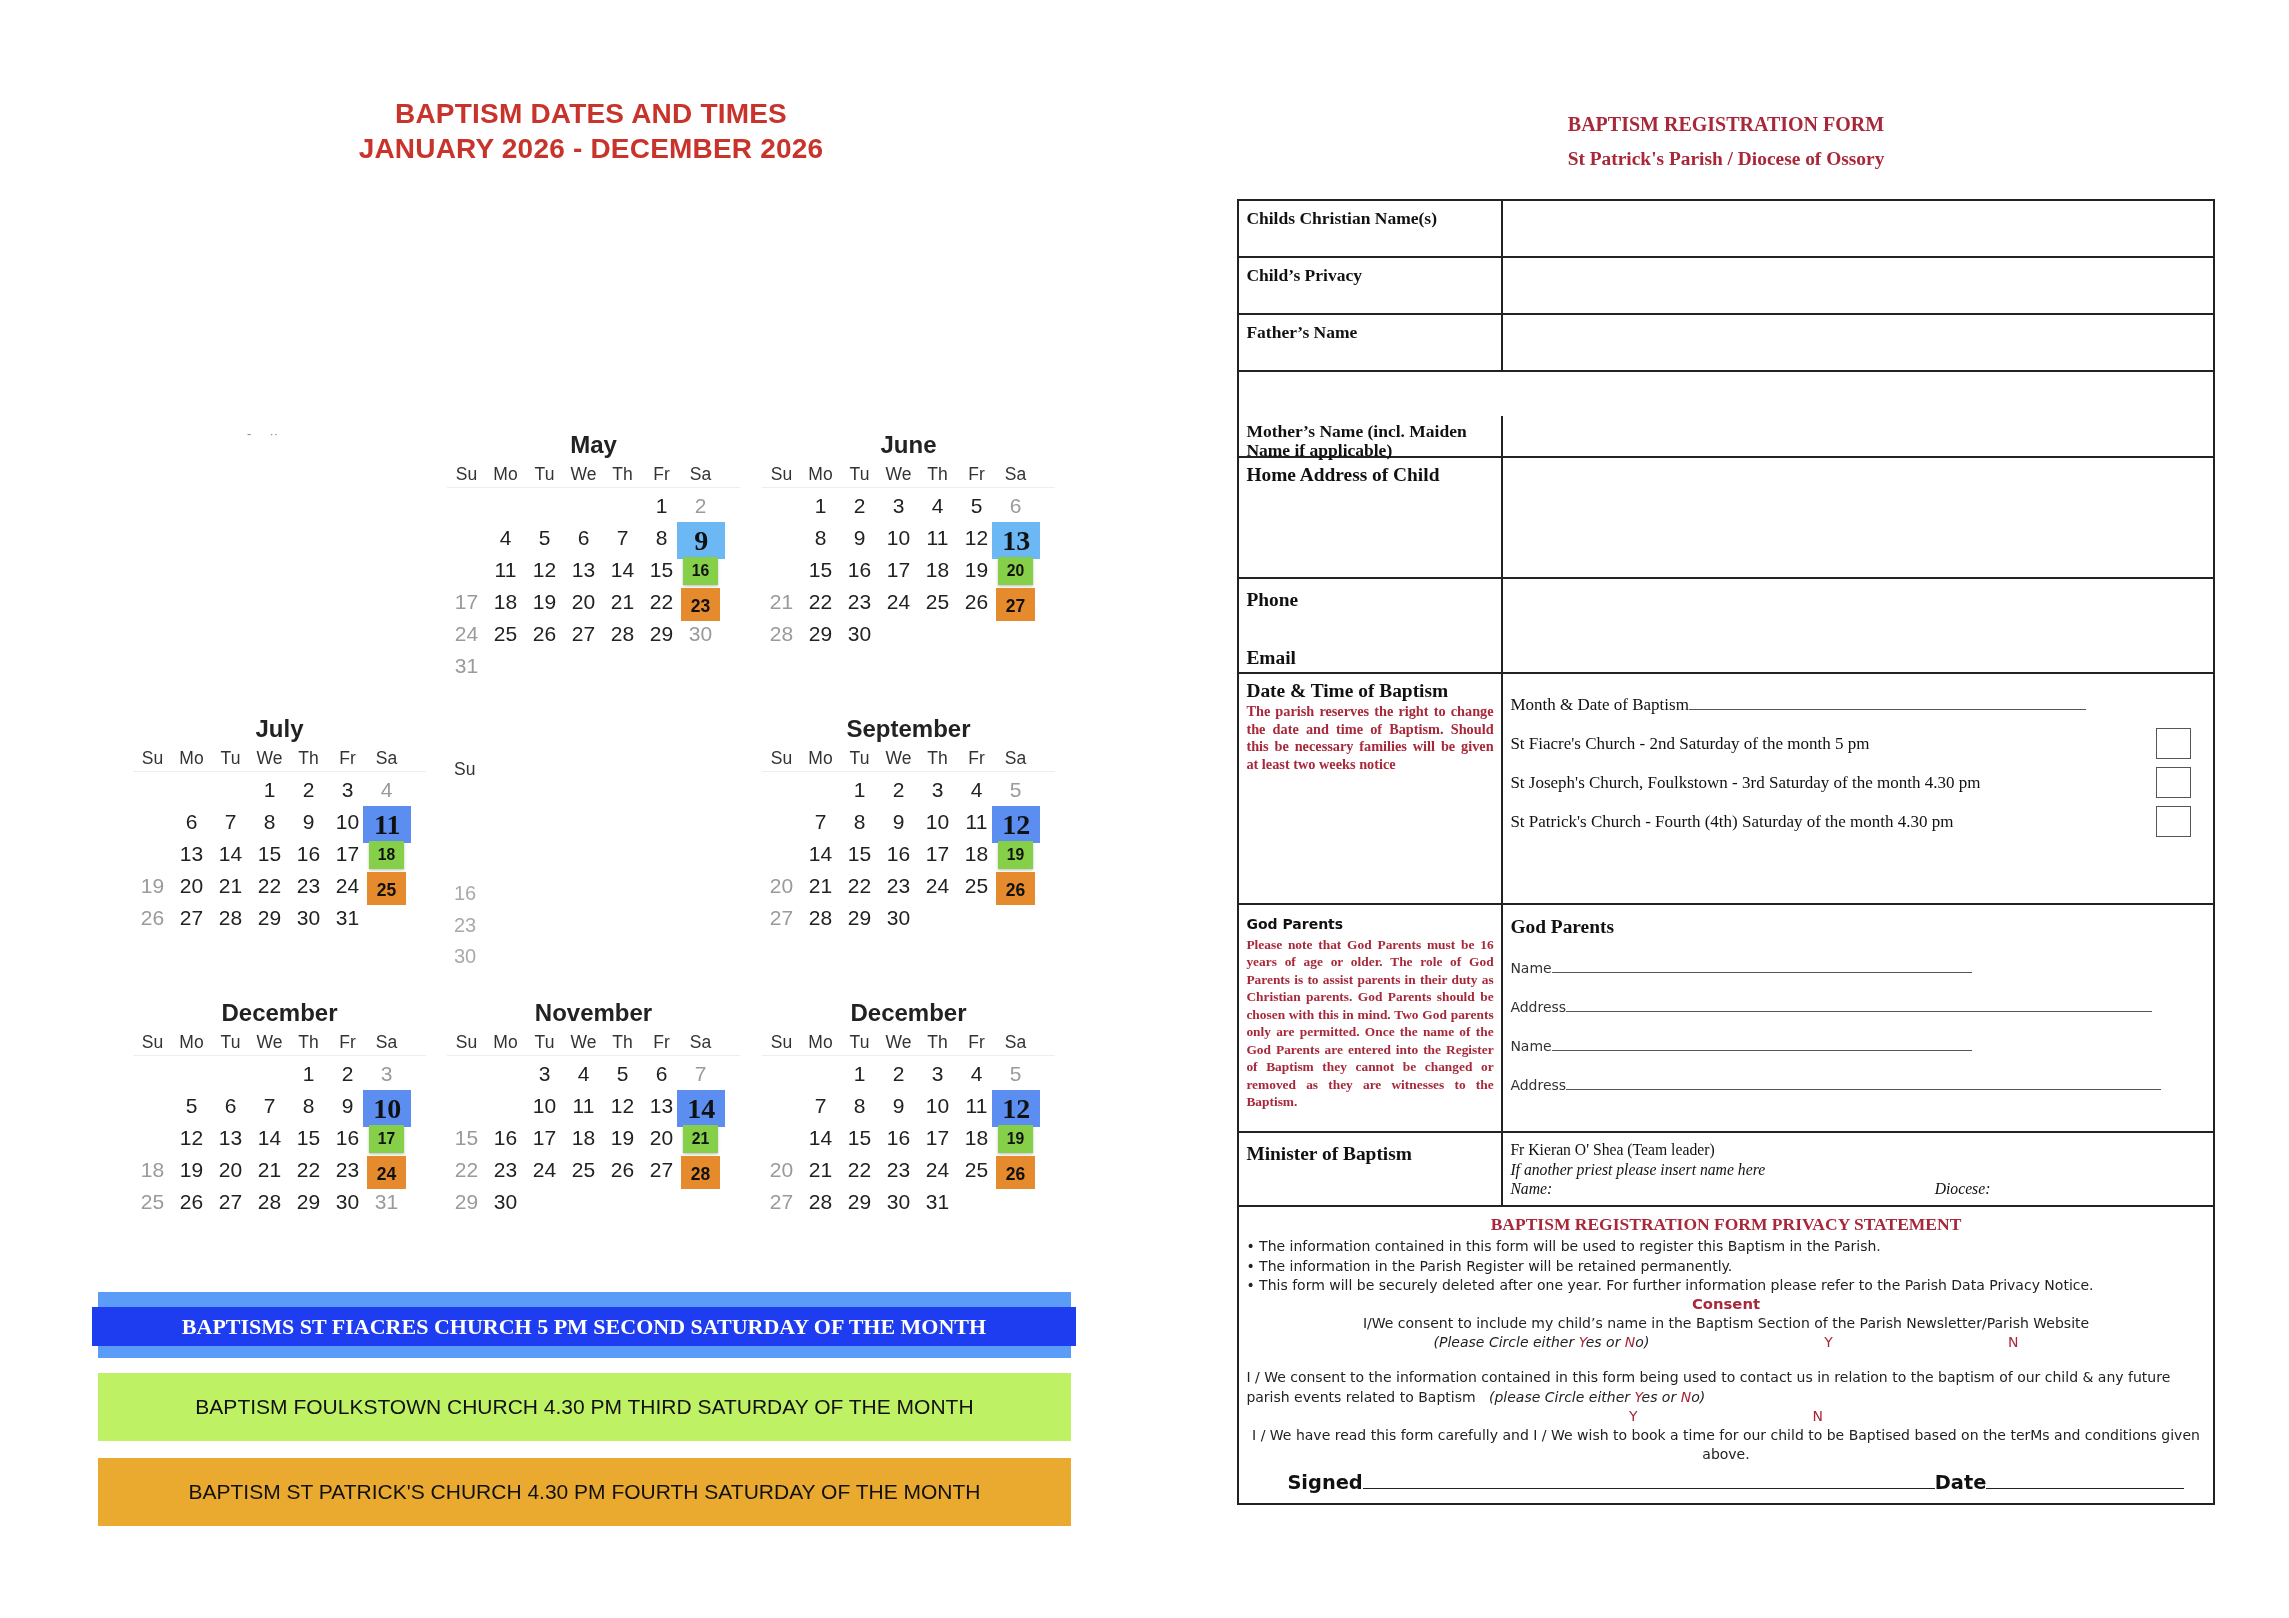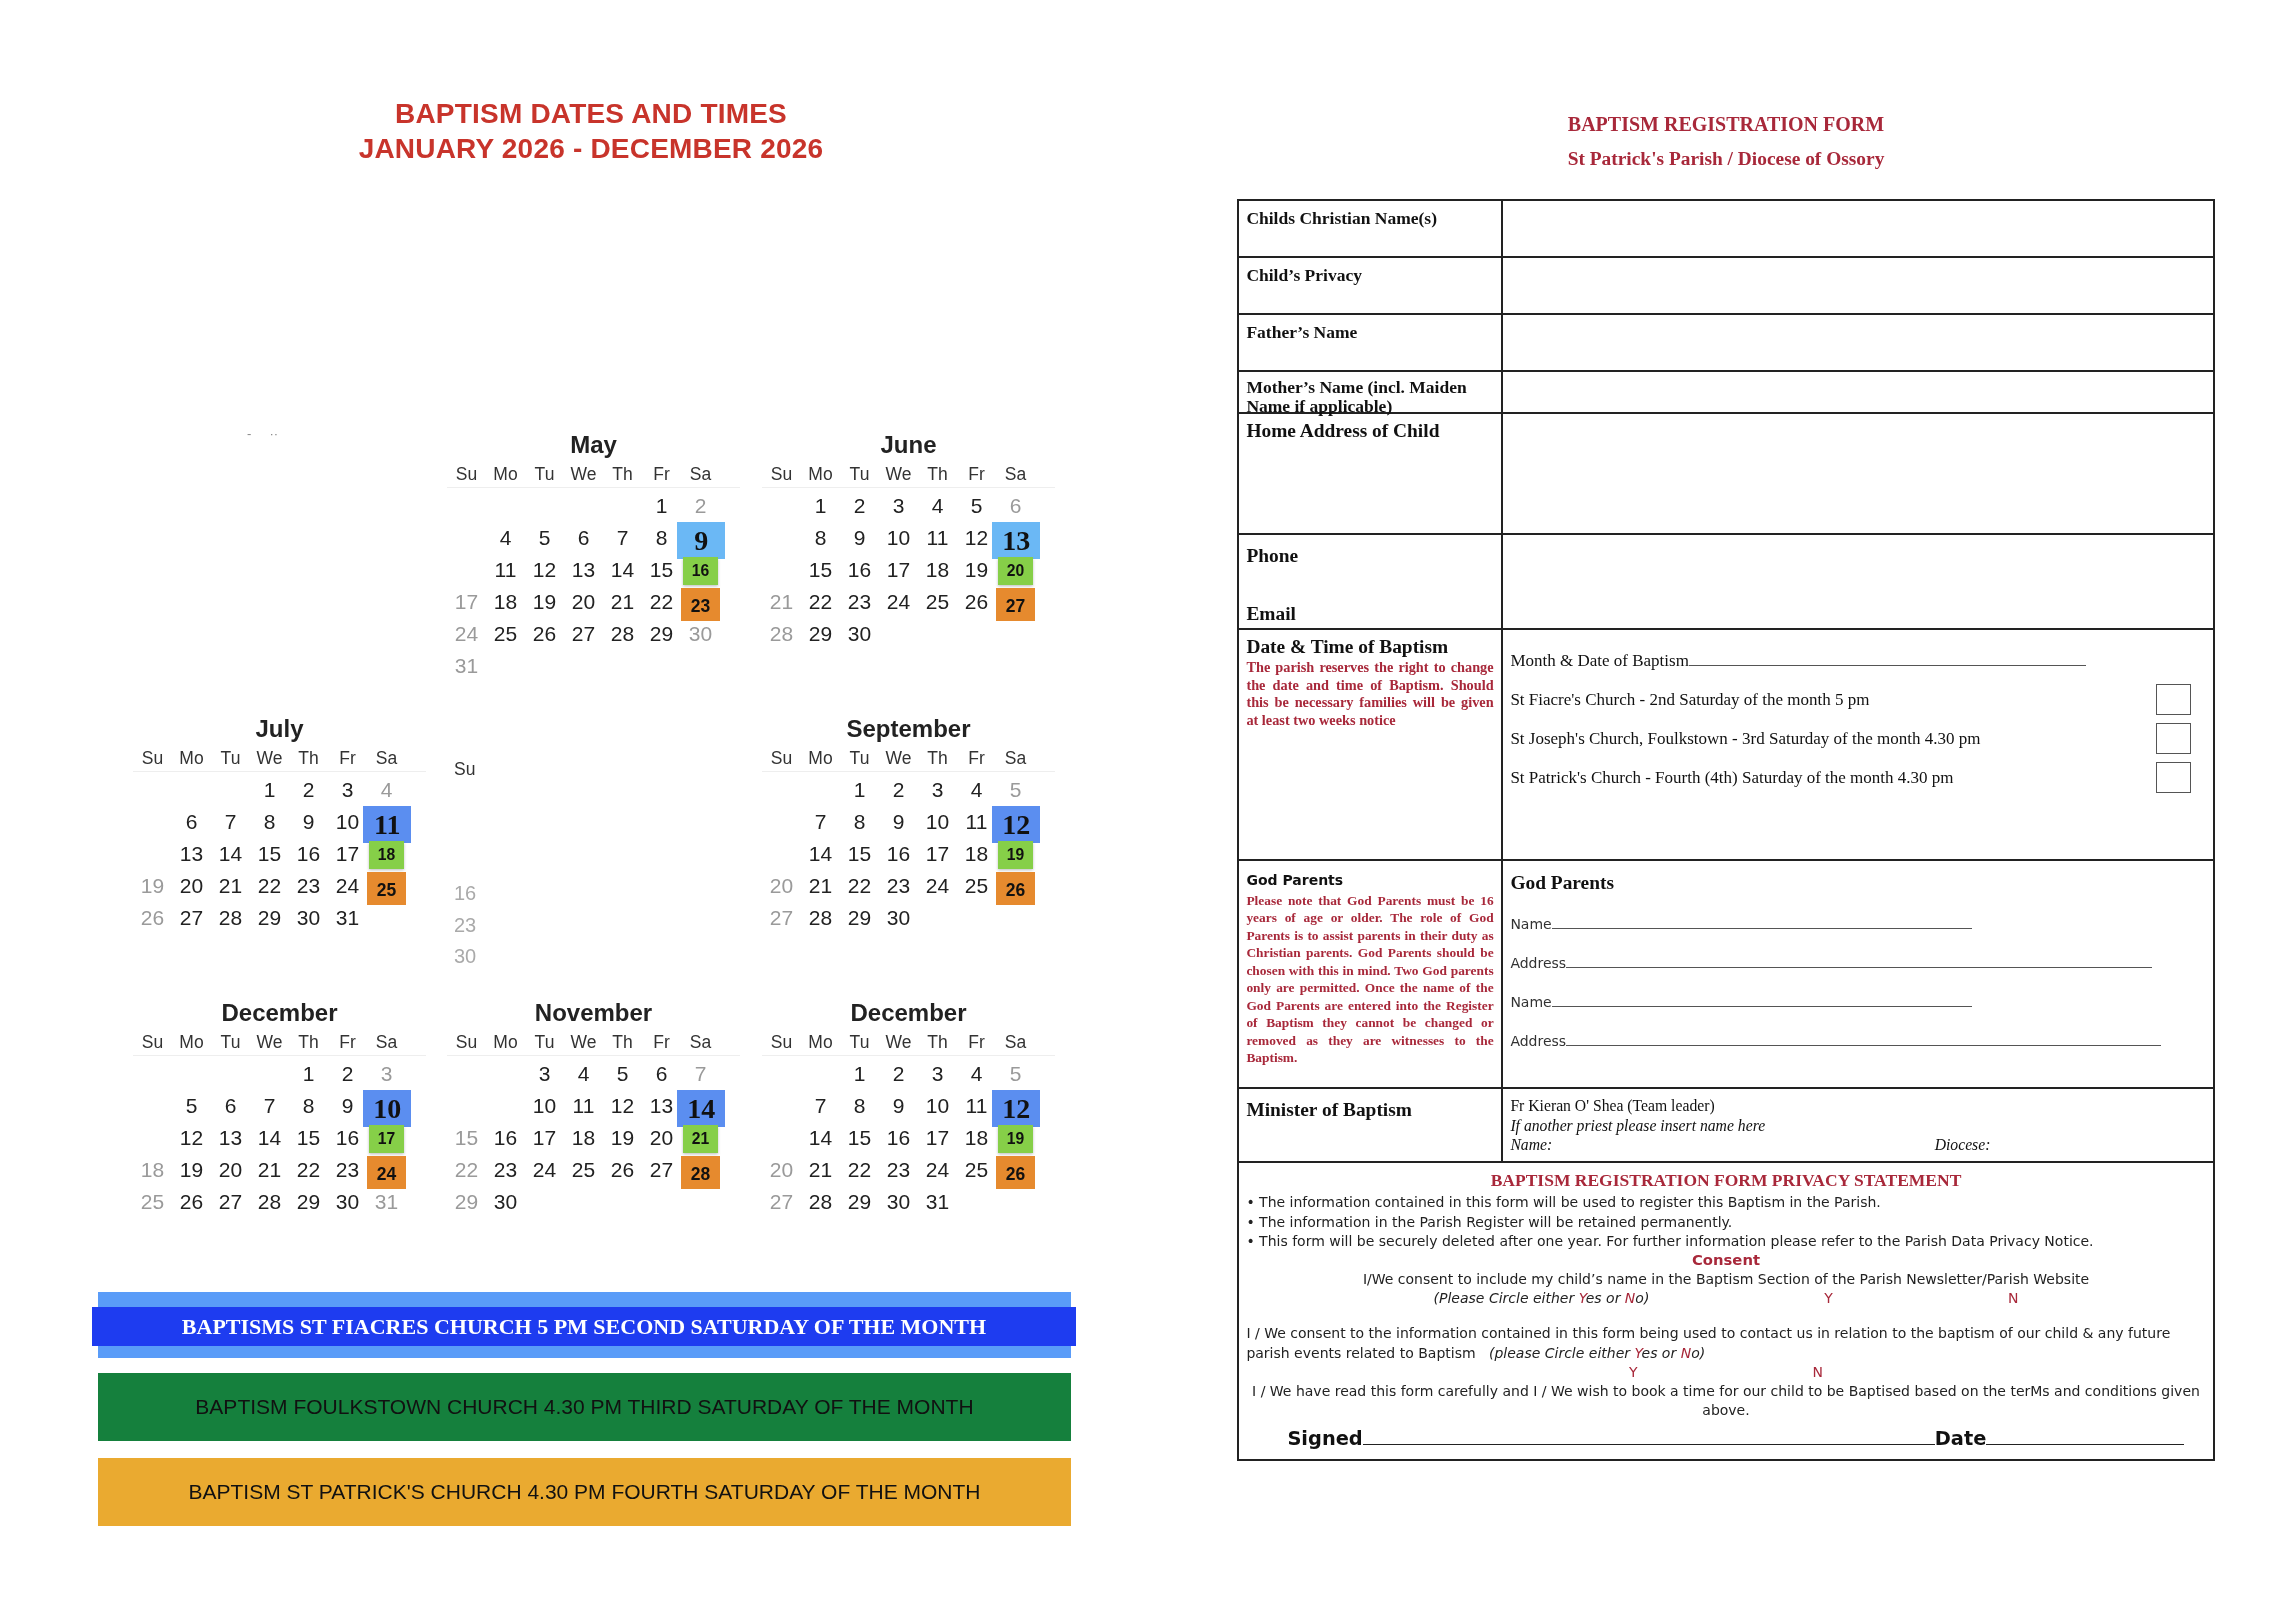--- a/index.html
+++ b/index.html
@@ -30,37 +30,37 @@
   .day.lblue span { background: #6bb8f5; }
   .day.green span { background: #86cf48; width: 35px; height: 28px; line-height: 28px; font-size: 15.7px; margin-top: 3.7px; box-shadow: 0 1.8px 2.8px rgba(0,0,0,0.25); }
   .day.orange span { background: #e68a2e; width: 39px; height: 33px; line-height: 37px; font-size: 17.5px; margin-top: 1.8px; }
 
   .legend-bar { position: absolute; left: 98px; width: 973px; text-align: center; }
   .legend-blue-outer { top: 1292px; height: 66px; background: #5a9cf8; }
   .legend-blue-inner {
     position: absolute; left: 92px; top: 1307px; width: 984px; height: 39px; background: #1e3cf0;
     color: #fff; font-family: "Liberation Serif", serif; font-weight: bold; font-size: 22px; line-height: 39px; text-align: center;
   }
-  .legend-green { top: 1373px; height: 68px; background: #15803d; color: #111; font-size: 21px; line-height: 68px; }
+  .legend-green { top: 1373px; height: 68px; background: #bef264; color: #111; font-size: 21px; line-height: 68px; }
   .legend-orange { top: 1458px; height: 68px; background: #eaaa30; color: #111; font-size: 21px; line-height: 68px; }
 
   .stray { position: absolute; color: #aaa; font-size: 20px; }
 
   
   .form-title { position: absolute; left: 1237px; width: 978px; text-align: center; color: #a8283a; font-family: "Liberation Serif", serif; font-weight: bold; }
   .form-title.t1 { top: 113px; font-size: 20px; }
   .form-title.t2 { top: 148px; font-size: 19.4px; }
 
   .form { position: absolute; left: 1237px; top: 199px; width: 978px; border: 2.8px solid #222; font-family: "Liberation Serif", serif; }
   .row { display: flex; border-bottom: 2.8px solid #222; }
   .row:last-child { border-bottom: none; }
   .lbl { width: 264px; border-right: 2.8px solid #222; padding: 7.4px 7.4px; font-weight: bold; font-size: 17.5px; color: #111; line-height: 20px; }
   .val { flex: 1; padding: 7.4px 7.4px; font-size: 16.6px; position: relative; }
   .r-name { height: 57px; } .r-sur { height: 57px; } .r-dob { height: 57px; } .r-fat { height: 57px; }
-  .r-mot { height: 42px; } .r-addr { height: 121px; } .r-phone { height: 95px; }
+  .r-mot { height: 42px; margin-top: 44px; } .r-addr { height: 121px; } .r-phone { height: 95px; }
   .r-date { height: 231px; } .r-god { height: 228px; } .r-min { height: 74px; }
   .r-addr .lbl, .r-phone .lbl { font-size: 19.4px; }
   .r-phone .lbl { display: flex; flex-direction: column; justify-content: space-between; padding-top: 11px; padding-bottom: 3.7px; }
 
   .red-note { color: #a8283a; font-weight: bold; font-size: 14.3px; line-height: 17.5px; text-align: justify; margin-top: 1.8px; }
   .lbl-big { font-size: 19.4px; }
   .date-lines { font-weight: normal; font-size: 17px; color: #111; }
   .date-lines .ln { height: 39px; line-height: 39px; position: relative; }
   .date-lines .ln:first-child { margin-top: 3.7px; }
   .checkbox { position: absolute; right: 14.8px; width: 35px; height: 31px; border: 1.8px solid #555; background: #fff; }

